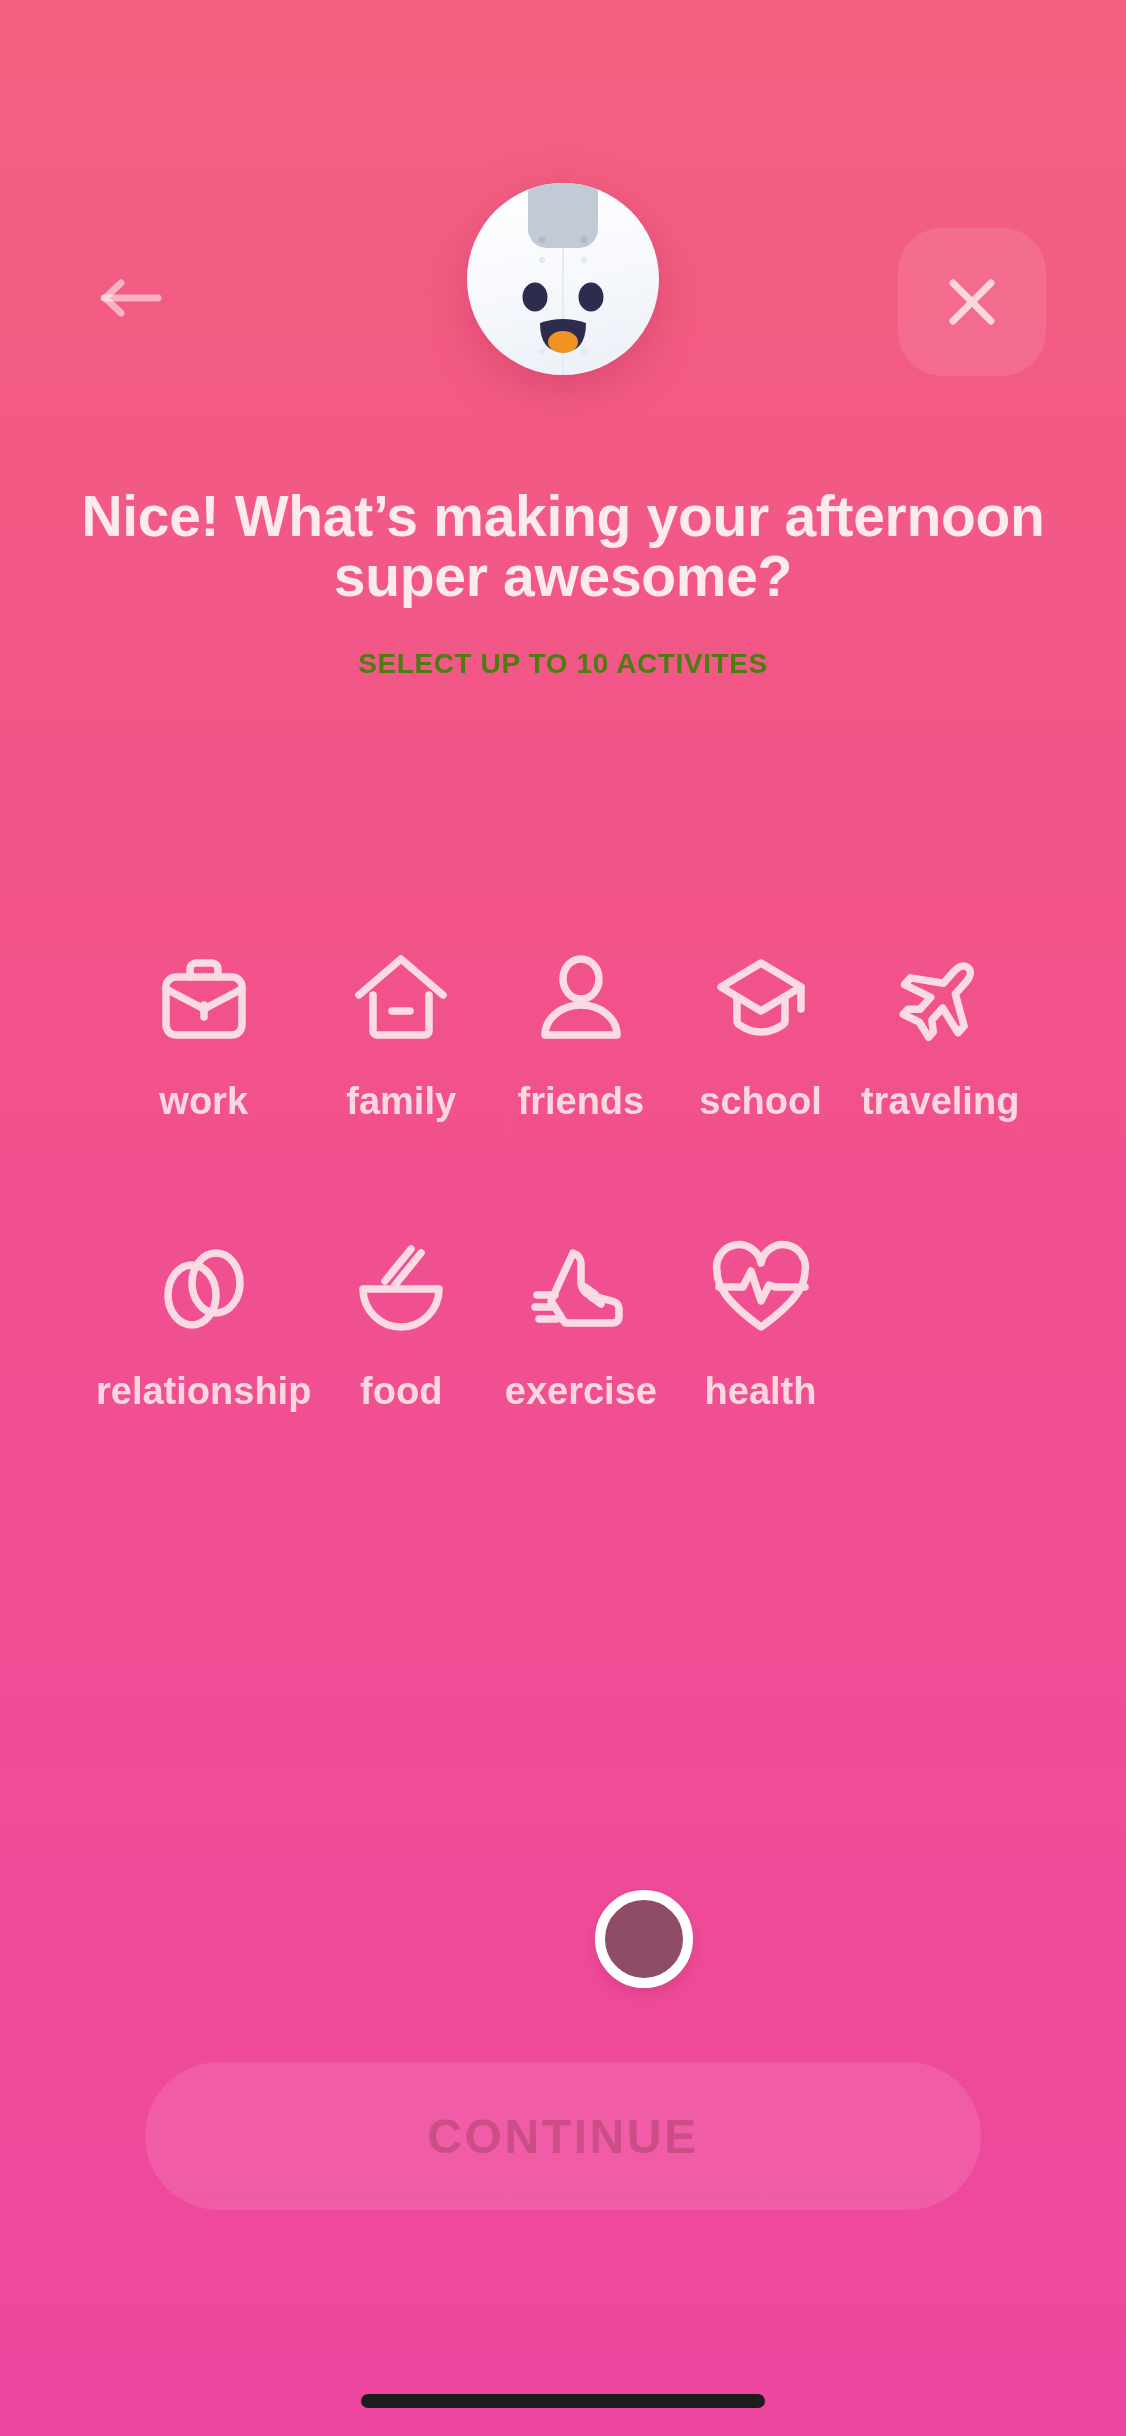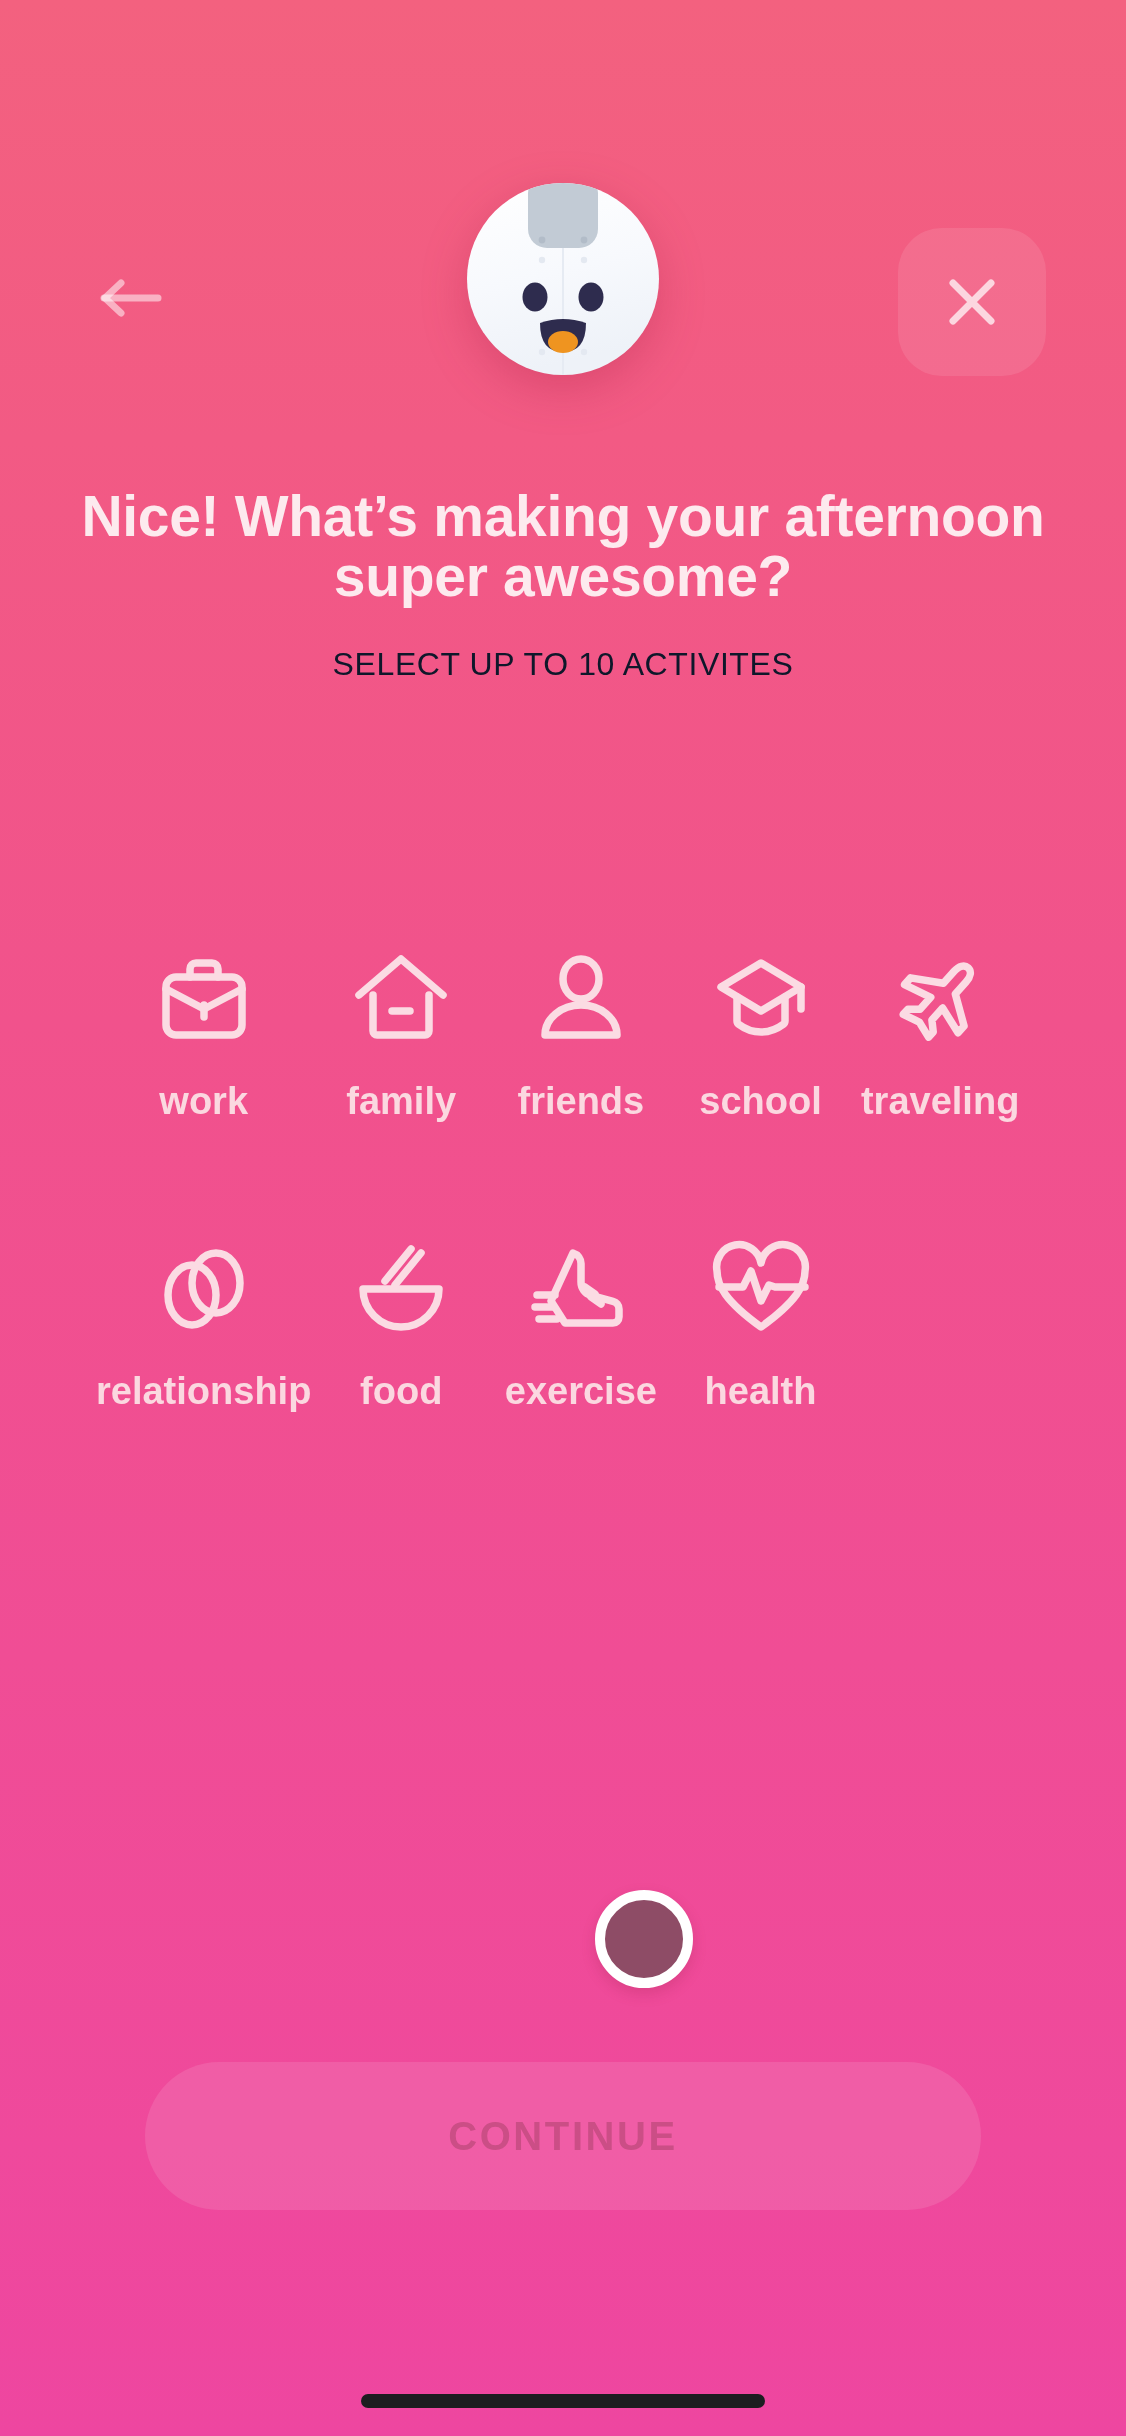--- a/index.html
+++ b/index.html
@@ -83,25 +83,25 @@
     font-size:57px;
     line-height:60px;
     font-weight:700;
     color:#fdeaee;
     letter-spacing:-0.3px;
     padding:0 68px;
   }
 
   .subtitle {
     margin-top:36px;
-    font-size:32px;
+    font-size:28px;
     line-height:44px;
-    font-weight:400;
+    font-weight:700;
     letter-spacing:0.6px;
-    color:#0f172a;
+    color:#4d7c0f;
   }
 
   
   .grid {
     position:absolute;
     top:940px;
     left:0;
     width:1126px;
     display:grid;
     grid-template-columns:repeat(5, 1fr);
@@ -159,21 +159,21 @@
     width:836px;
     height:148px;
     border-radius:74px;
     background:rgba(255,255,255,0.11);
     display:flex;
     align-items:center;
     justify-content:center;
     cursor:pointer;
   }
   .continue-label {
-    font-size:40px;
+    font-size:48px;
     font-weight:700;
     letter-spacing:2.6px;
     color:#cb4e86;
   }
 
   
   .home-indicator {
     position:absolute;
     left:50%;
     transform:translateX(-50%);

